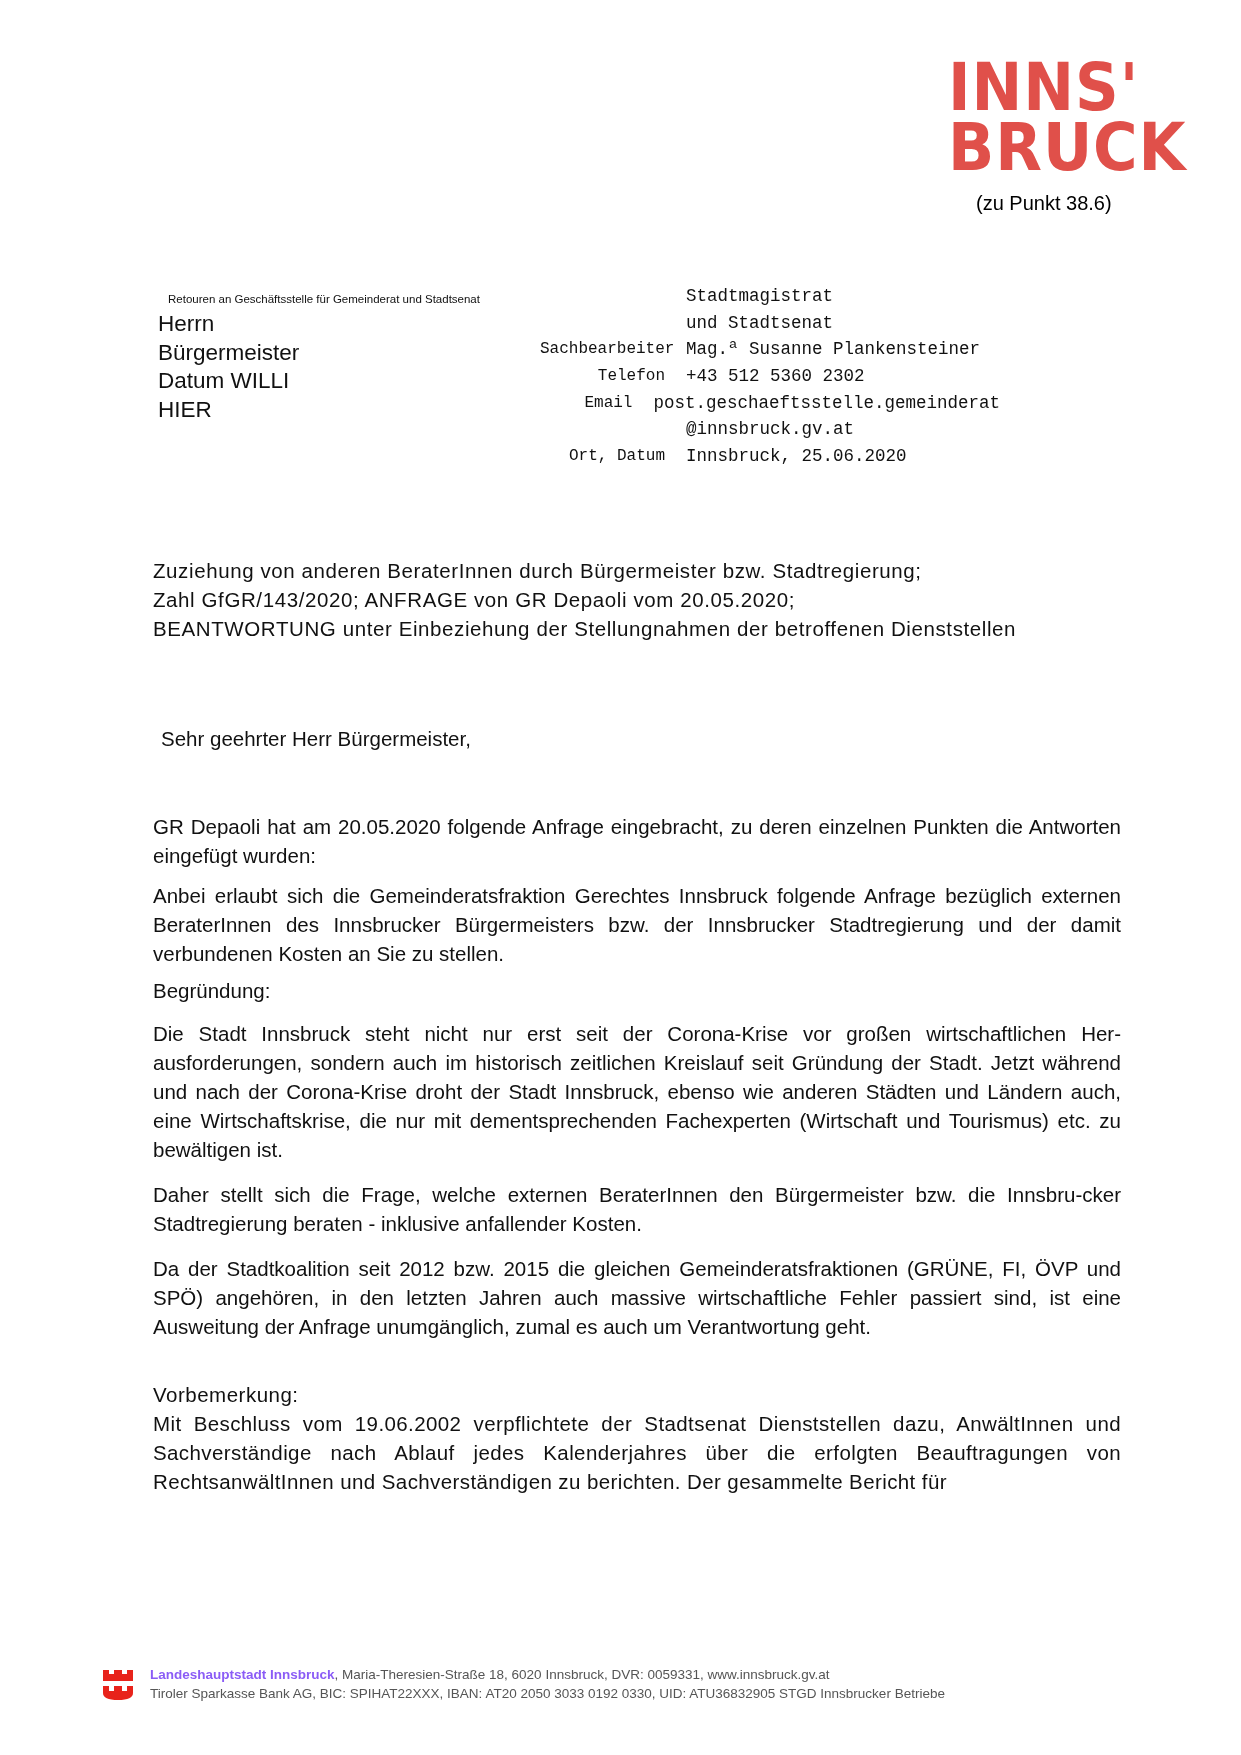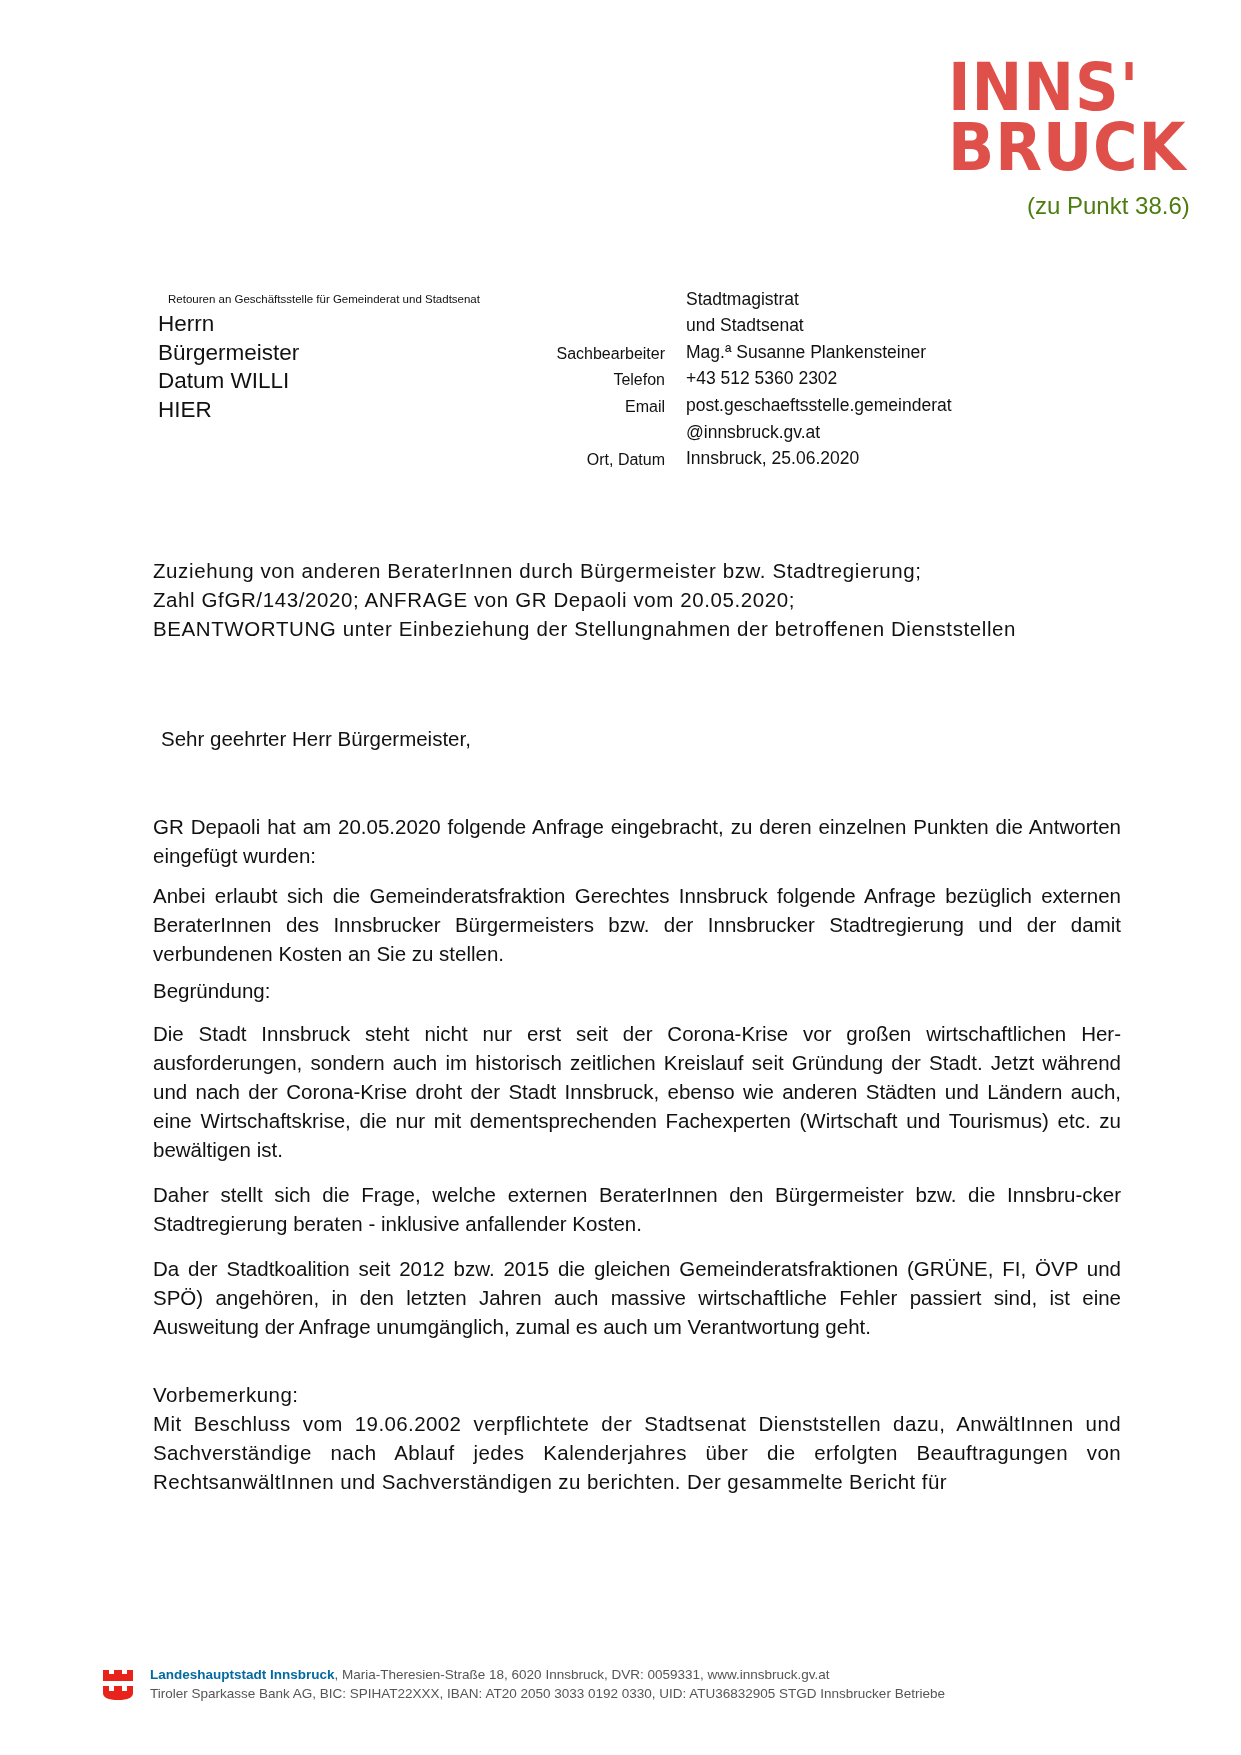--- a/index.html
+++ b/index.html
@@ -5,29 +5,29 @@
   html, body { margin: 0; padding: 0; background: #ffffff; }
   body { width: 1241px; height: 1755px; position: relative; overflow: hidden;
          font-family: "Liberation Sans", sans-serif; color: #111; }
   .abs { position: absolute; }
 
   
   .logo { left: 948px; top: 58px; width: 240px; font-family: "DejaVu Sans", sans-serif;
           font-weight: bold; color: #e0504a; font-size: 66px; line-height: 60px;
           letter-spacing: 1px; transform: scaleX(0.92); transform-origin: left top; }
   .logo div { white-space: nowrap; }
-  .punkt { left: 1027px; top: 192px; font-size: 24px; color: #4d7c0f; }
+  .punkt { left: 976px; top: 192px; font-size: 20px; color: #000000; }
 
   
   .retouren { left: 168px; top: 293px; font-size: 11.5px; text-align: center; }
   .recipient { left: 158px; top: 310px; font-size: 22.5px; line-height: 28.5px; }
 
   
   .info { left: 540px; top: 283px; width: 460px; }
-  .info-row { display: flex; align-items: flex-end; height: 26.6px; }
+  .info-row { display: flex; align-items: center; height: 26.6px; font-family: Liberation Mono, monospace; }
   .info-label { width: 125px; text-align: right; font-size: 16px; padding-right: 21px; }
   .info-value { font-size: 17.5px; white-space: nowrap; }
 
   
   .subject { left: 153px; top: 556px; font-size: 20.5px; line-height: 29px; letter-spacing: 0.6px;
              white-space: nowrap; }
 
   
   .salutation { left: 161px; top: 727px; font-size: 20.5px; }
   .body { left: 153px; width: 968px; font-size: 20.5px; line-height: 29px; }
@@ -38,21 +38,21 @@
   .p3 { top: 1019px; }
   .p4 { top: 1180px; }
   .p5 { top: 1254px; }
   .vorb-title { top: 1380px; letter-spacing: 0.5px; }
   .vorb-text { top: 1409px; letter-spacing: 0.4px; }
 
   
   .footer { left: 101px; top: 1665px; display: flex; align-items: center; }
   .footer-icon { width: 34px; height: 36px; margin-right: 15px; }
   .footer-text { font-size: 13.5px; line-height: 19px; color: #555; white-space: nowrap; }
-  .footer-text b { color: #0369a1; }
+  .footer-text b { color: #8b5cf6; }
 </style>
 </head>
 <body>
 
 <div class="abs logo">
   <div>INNS'</div>
   <div>BRUCK</div>
 </div>
 <div class="abs punkt">(zu Punkt 38.6)</div>
 

